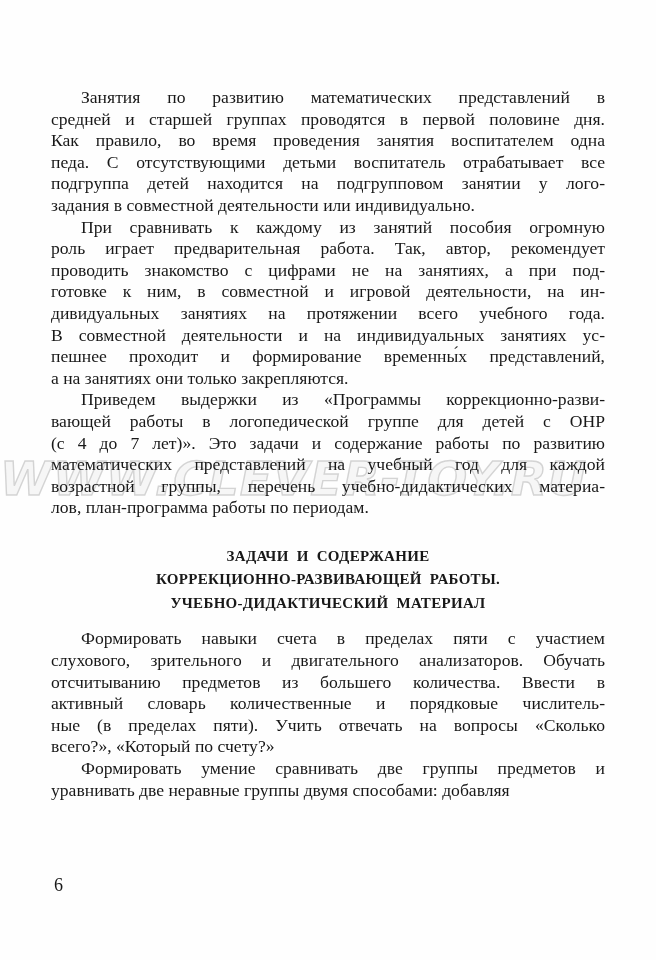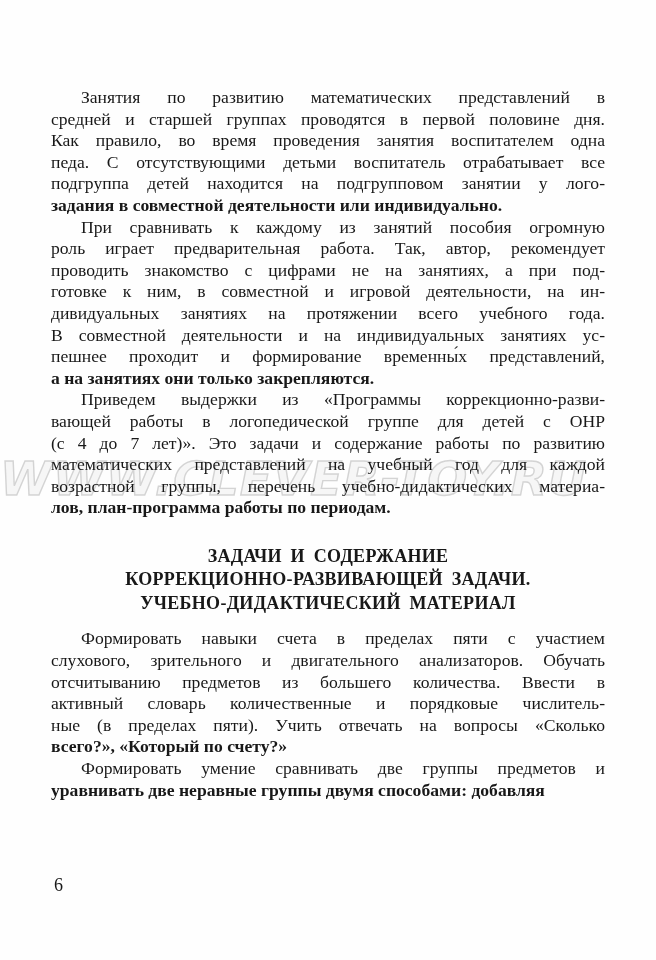--- a/index.html
+++ b/index.html
@@ -45,39 +45,38 @@
     font-size: 17.6px;
     line-height: 21.6px;
   }
 
   .para .line {
     text-align: justify;
     text-align-last: justify;
   }
   .para .line.last {
     text-align-last: left;
-    font-weight: bold;
   }
   .para .line:first-child {
     text-indent: 30px;
   }
 
   .section-title {
     margin-top: 38px;
     font-size: 22px;
     line-height: 26px;
     font-weight: bold;
     text-align: center;
     letter-spacing: 0.4px;
     word-spacing: 5px;
   }
 
   .chapter-title {
     margin-top: 26px;
-    font-size: 18px;
+    font-size: 15px;
     line-height: 23.5px;
     font-weight: bold;
     letter-spacing: 0.3px;
     word-spacing: 4px;
   }
   .chapter-title .line,
   .chapter-title .line.last {
     text-align: center;
     text-align-last: center;
   }
@@ -127,21 +126,21 @@
         <div class="line">вающей работы в логопедической группе для детей с ОНР</div>
         <div class="line">(с 4 до 7 лет)». Это задачи и содержание работы по развитию</div>
         <div class="line">математических представлений на учебный год для каждой</div>
         <div class="line">возрастной группы, перечень учебно-дидактических материа-</div>
         <div class="line last">лов, план-программа работы по периодам.</div>
       </div>
 
 
     <div class="chapter-title">
         <div class="line">ЗАДАЧИ И СОДЕРЖАНИЕ</div>
-        <div class="line">КОРРЕКЦИОННО-РАЗВИВАЮЩЕЙ ЗАДАЧИ.</div>
+        <div class="line">КОРРЕКЦИОННО-РАЗВИВАЮЩЕЙ РАБОТЫ.</div>
         <div class="line last">УЧЕБНО-ДИДАКТИЧЕСКИЙ МАТЕРИАЛ</div>
       </div>
 
     <div class="para body-start">
         <div class="line">Формировать навыки счета в пределах пяти с участием</div>
         <div class="line">слухового, зрительного и двигательного анализаторов. Обучать</div>
         <div class="line">отсчитыванию предметов из большего количества. Ввести в</div>
         <div class="line">активный словарь количественные и порядковые числитель-</div>
         <div class="line">ные (в пределах пяти). Учить отвечать на вопросы «Сколько</div>
         <div class="line last">всего?», «Который по счету?»</div>

